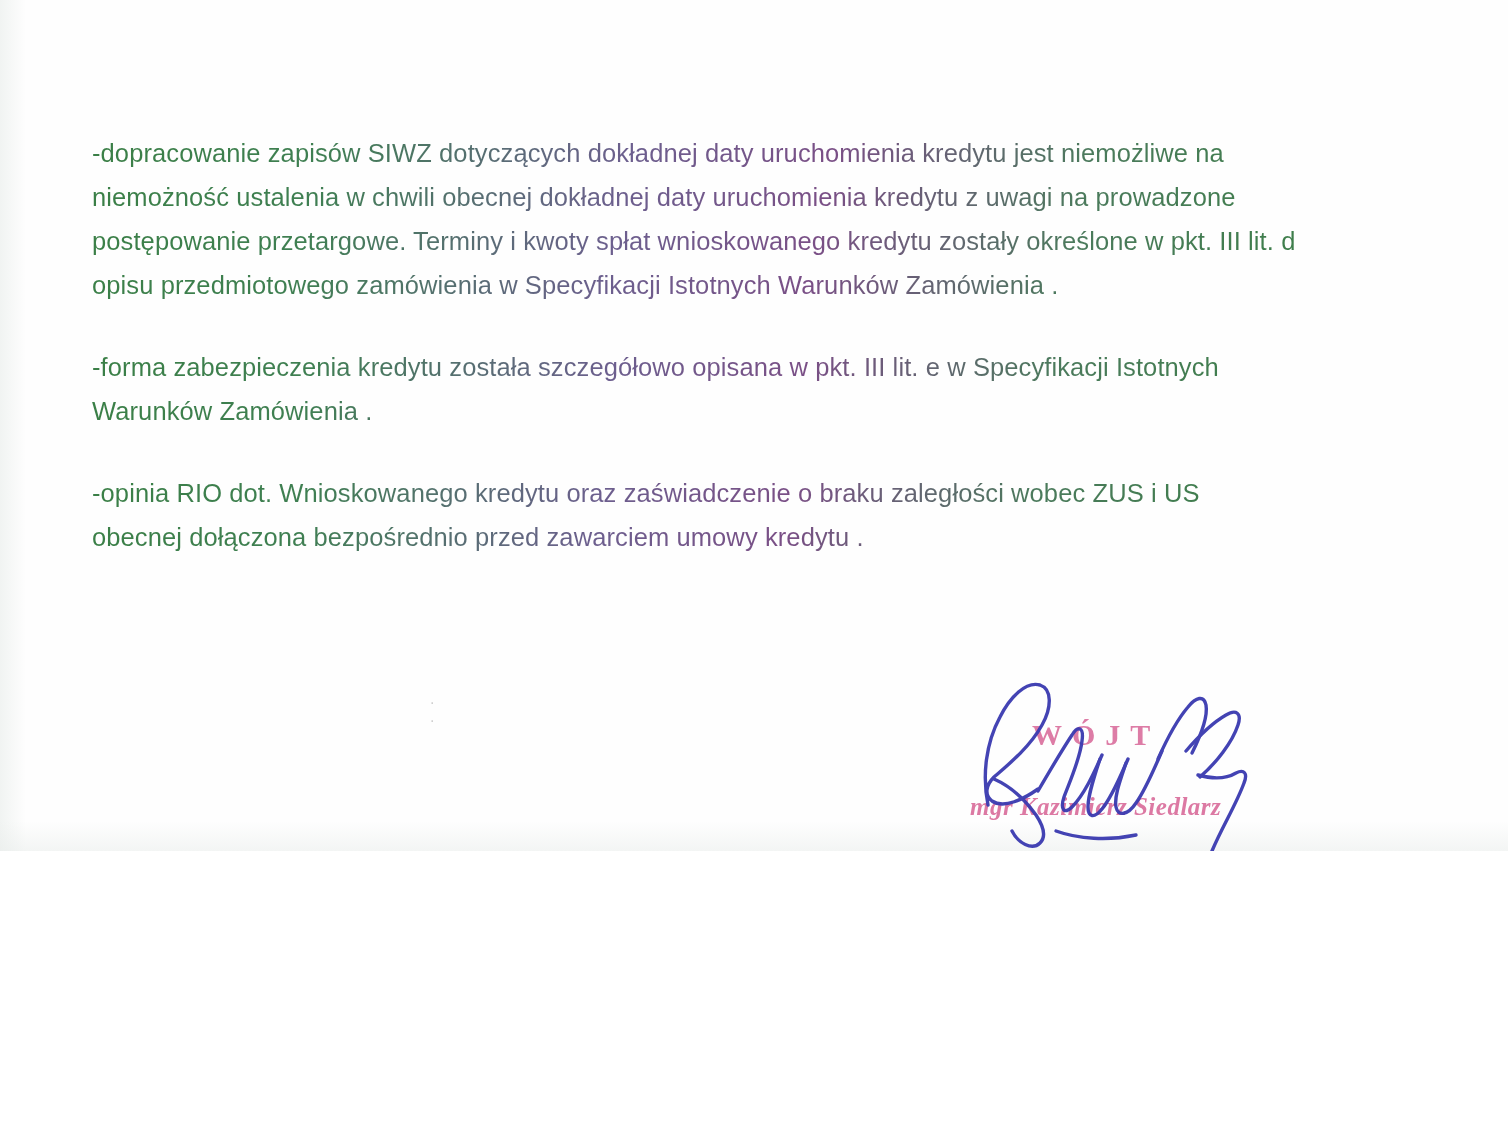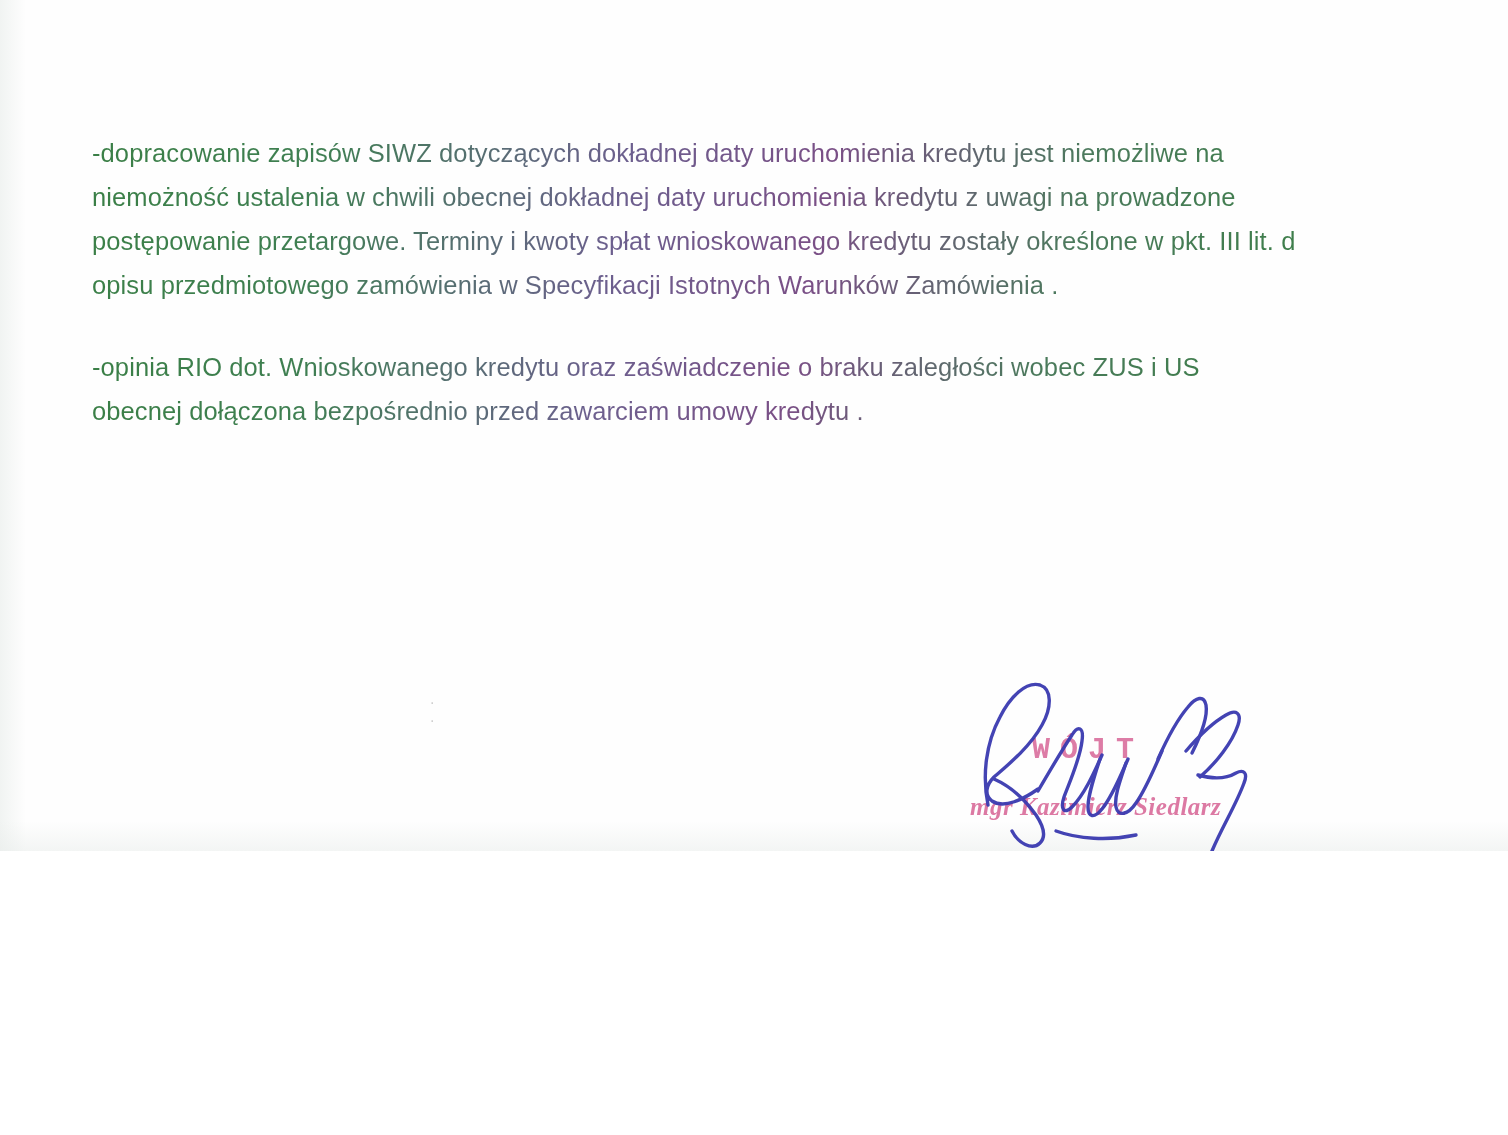--- a/index.html
+++ b/index.html
@@ -75,22 +75,22 @@
     position: absolute;
     left: 10px;
     top: 60px;
     width: 320px;
     height: 110px;
     pointer-events: none;
   }
   .stamp-title {
     position: absolute;
     left: 62px;
-    top: 18px;
-    font-family: Liberation Mono, monospace;
+    top: 3px;
+    font-family: Liberation Serif, serif;
     font-weight: bold;
     font-size: 30px;
     letter-spacing: 10px;
     color: #d96b9a;
     opacity: 0.88;
   }
   .stamp-name {
     position: absolute;
     left: 0px;
     top: 78px;
@@ -142,20 +142,21 @@
 
 <div class="page">
 
   <div class="edge-shadow-left"></div>
   <div class="edge-shadow-bottom"></div>
 
   <div class="ghost-line"></div>
 
   <div class="body-text">
     <p class="para p1">-dopracowanie zapisów SIWZ dotyczących dokładnej daty uruchomienia kredytu jest niemożliwe  na niemożność ustalenia w chwili obecnej dokładnej daty uruchomienia kredytu z uwagi na prowadzone postępowanie przetargowe. Terminy i kwoty spłat wnioskowanego kredytu zostały określone w pkt. III lit. d opisu przedmiotowego zamówienia w Specyfikacji Istotnych Warunków Zamówienia .</p>
+    <p class="para p2">-forma zabezpieczenia kredytu została szczegółowo opisana w pkt. III lit. e w Specyfikacji Istotnych Warunków Zamówienia .</p>
     <p class="para p3">-opinia RIO dot. Wnioskowanego kredytu oraz zaświadczenie o braku zaległości wobec  ZUS i US obecnej dołączona  bezpośrednio  przed zawarciem umowy  kredytu .</p>
   </div>
 
   <div class="speck">. .</div>
 
   <div class="sign-block">
 
     <div class="stamp">
       <div class="stamp-title">WÓJT</div>
       <div class="stamp-name">mgr Kazimierz Siedlarz</div>

